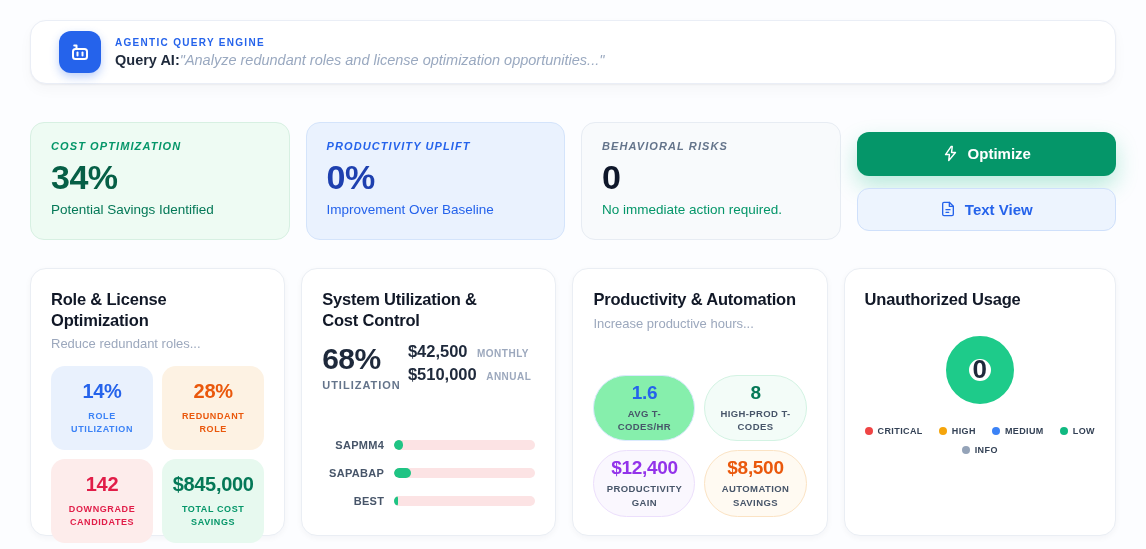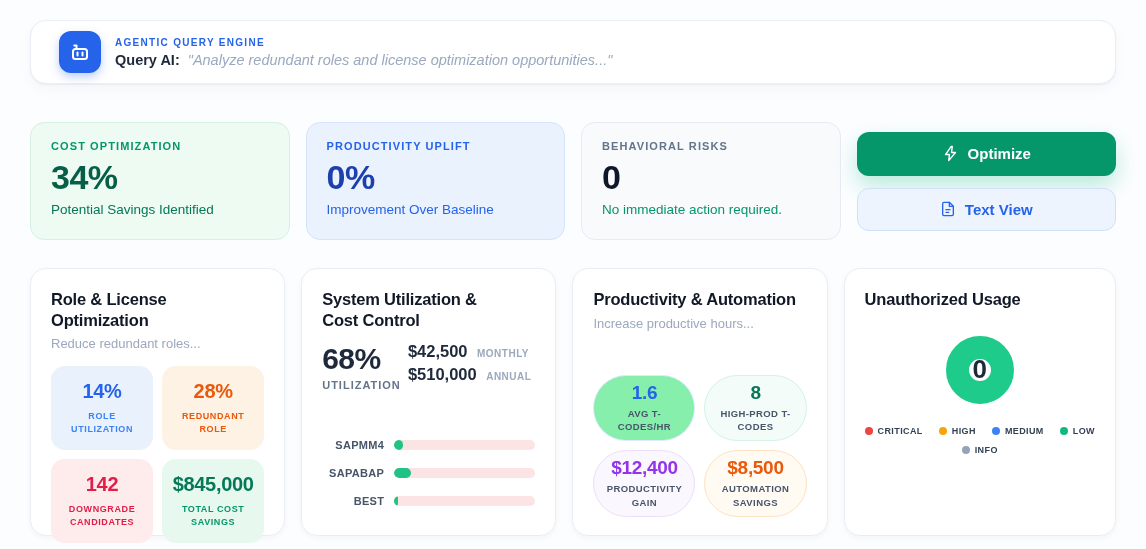--- a/index.html
+++ b/index.html
@@ -19,28 +19,28 @@
     box-shadow: 0 1px 2px rgba(15,23,42,.05), 0 6px 14px rgba(15,23,42,.03);
     display: flex; align-items: center; gap: 14px; padding: 0 28px;
     cursor: text;
   }
   .bot-badge {
     width: 42px; height: 42px; border-radius: 12px; background: #2563eb;
     display: flex; align-items: center; justify-content: center; flex: 0 0 auto;
     box-shadow: 0 4px 10px rgba(37,99,235,.30);
   }
   .engine-label { font-size: 10px; font-weight: 700; color: #2563eb; letter-spacing: 1.3px; }
-  .query-line { margin-top: 4px; font-size: 14.5px; display: flex; align-items: baseline; gap: 8px; }
+  .query-line { margin-top: 4px; font-size: 14.5px; display: flex; align-items: baseline; }
   .query-prefix { font-weight: 700; color: #1e293b; }
   .query-quote { font-style: italic; color: #9aa9c0; font-weight: 500; }
 
   
   .kpi-row { display: grid; grid-template-columns: repeat(4, 1fr); gap: 16px; margin-top: 38px; }
   .kpi { border-radius: 14px; padding: 17px 20px; height: 118px; }
-  .kpi-title { font-size: 11px; font-weight: 800; letter-spacing: 1.1px; }
+  .kpi-title { font-size: 11px; font-weight: 800; letter-spacing: 1.1px; font-style: italic; }
   .kpi-value { font-size: 34px; font-weight: 800; letter-spacing: -0.5px; margin: 6px 0 5px; }
   .kpi-sub { font-size: 13.5px; font-weight: 500; }
   .kpi.green { background: #eefbf3; border: 1px solid #d7f0e2; }
   .kpi.green .kpi-title { color: #059669; }
   .kpi.green .kpi-value { color: #065f46; }
   .kpi.green .kpi-sub { color: #047857; }
   .kpi.blue { background: #eaf2fe; border: 1px solid #d4e4fb; }
   .kpi.blue .kpi-title { color: #2563eb; }
   .kpi.blue .kpi-value { color: #1e40af; }
   .kpi.blue .kpi-sub { color: #2563eb; }

